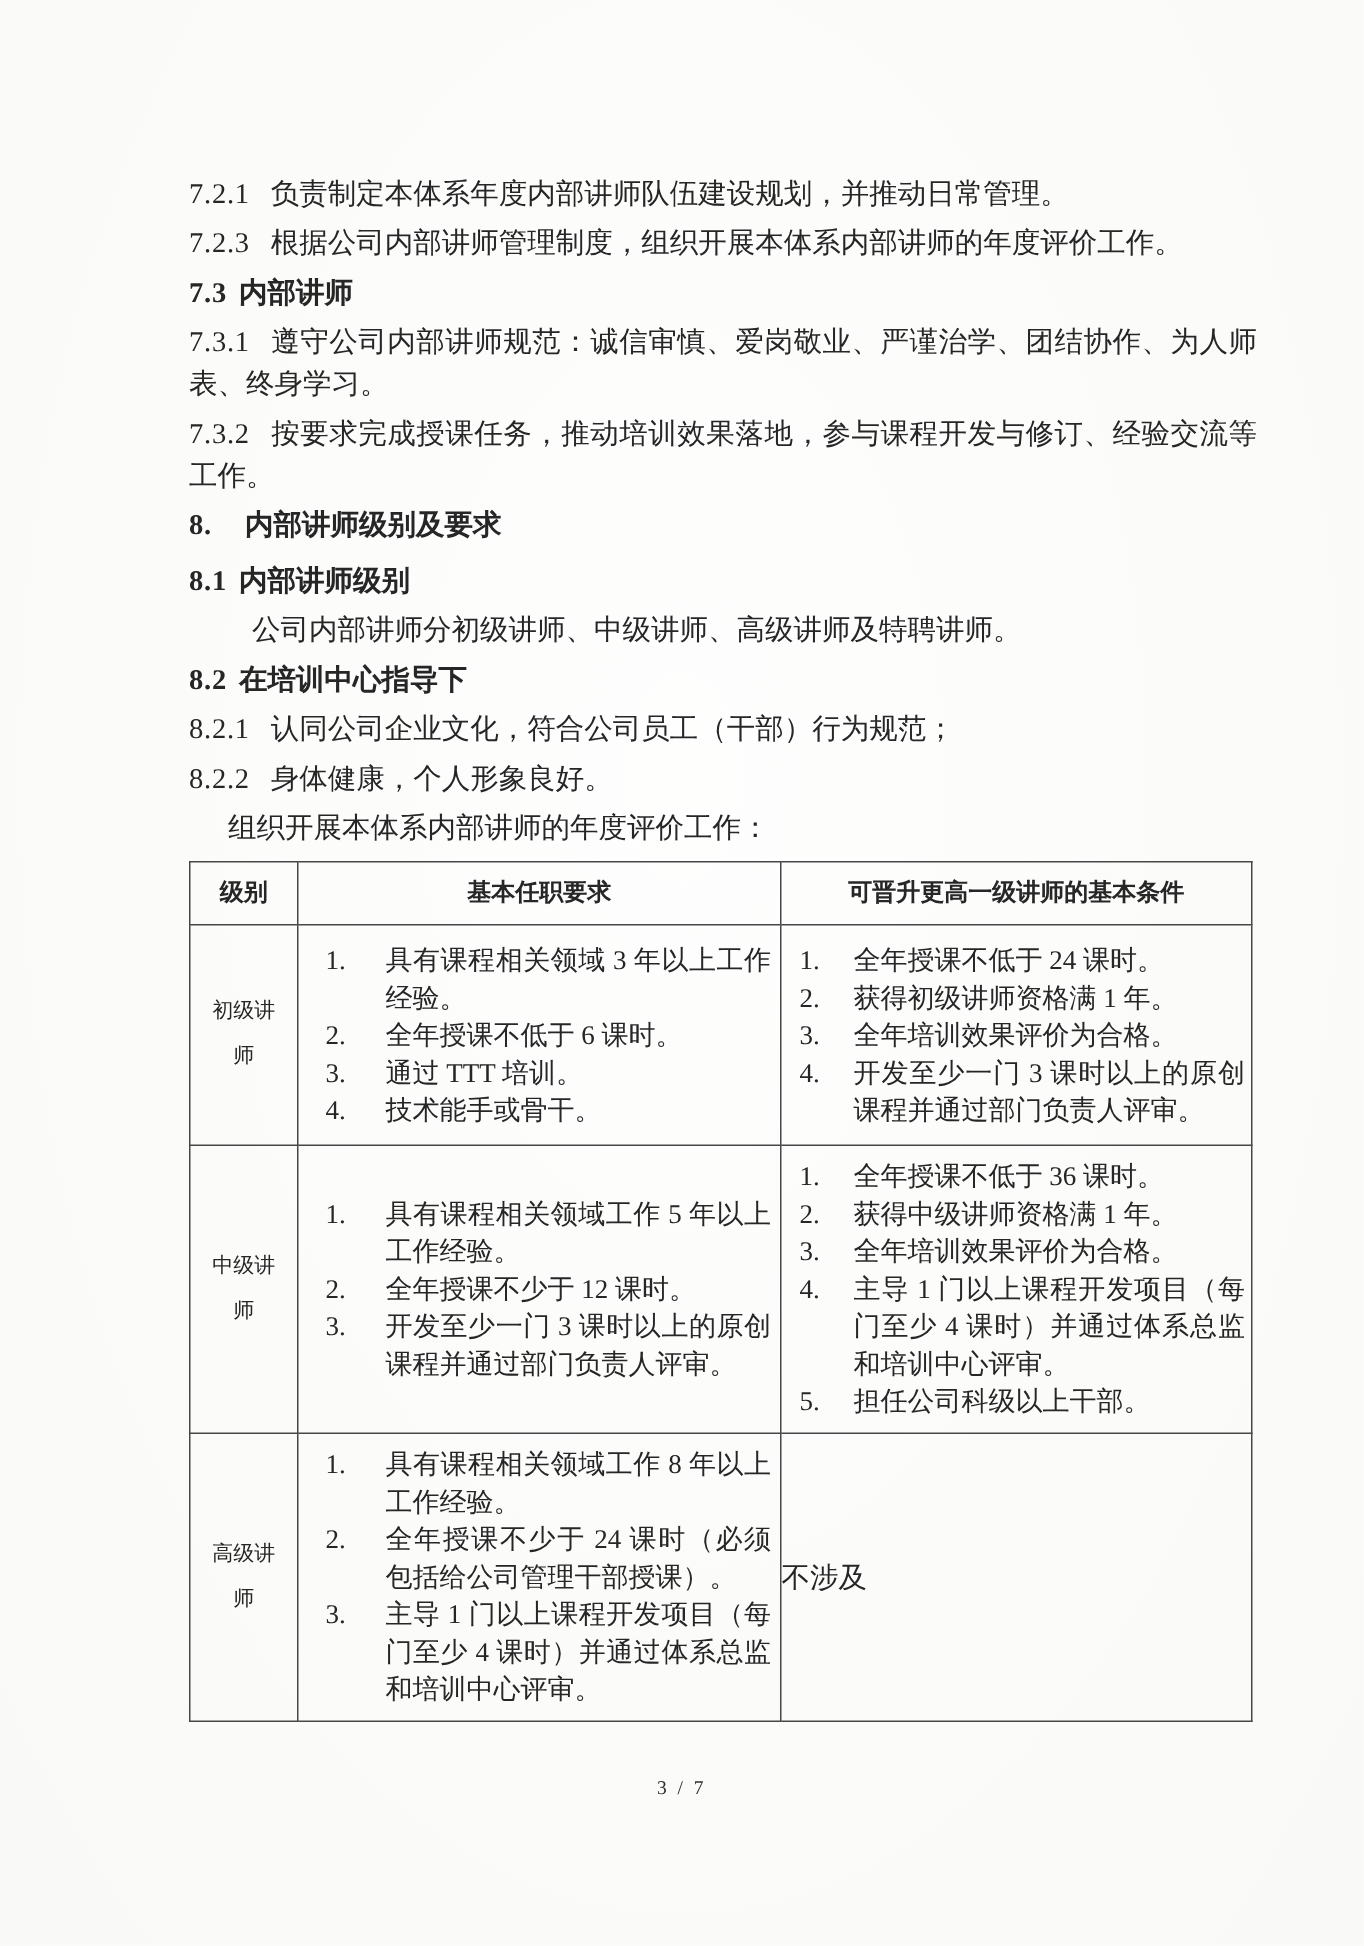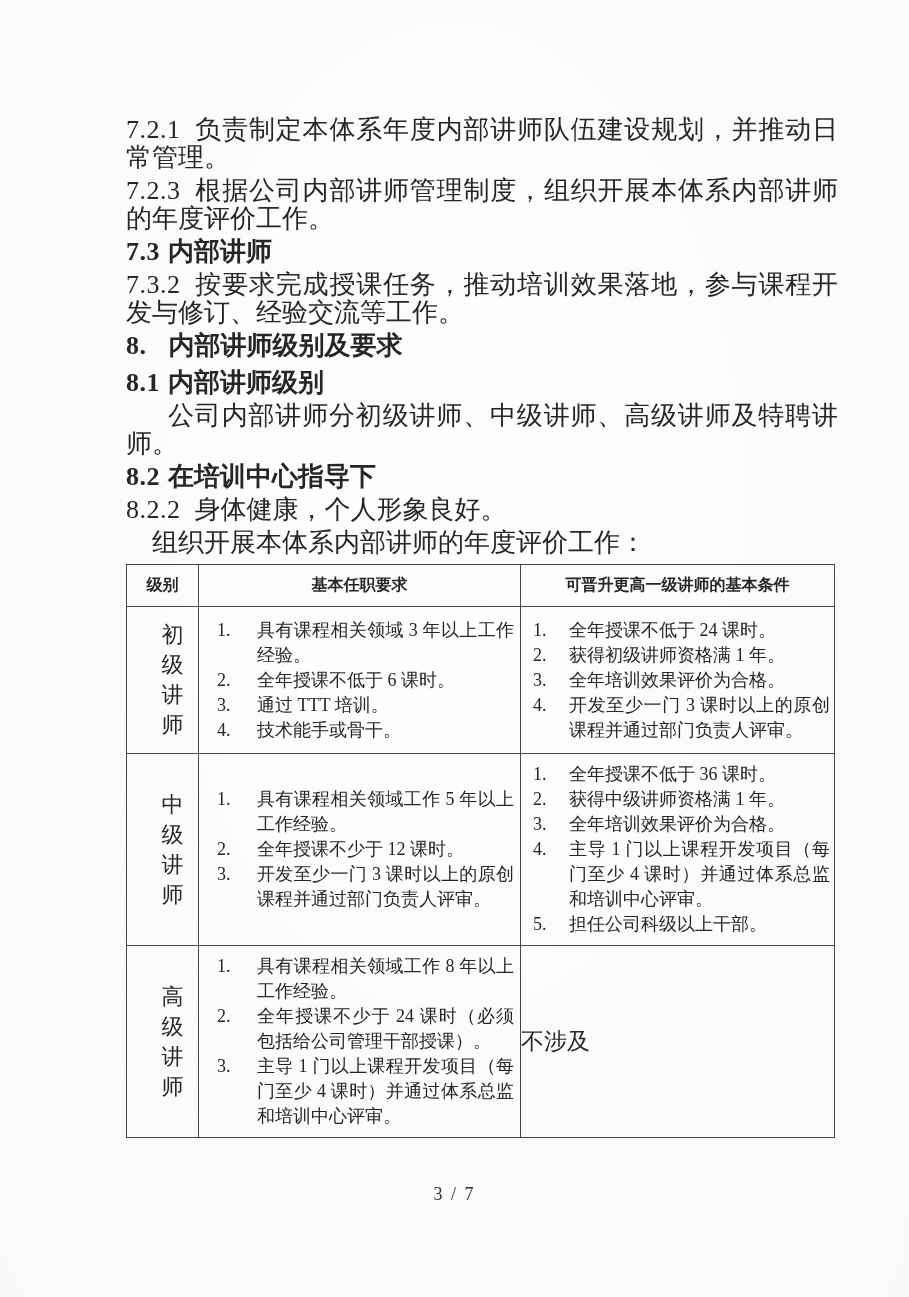--- a/index.html
+++ b/index.html
@@ -23,21 +23,21 @@
       #fcfcfb;
   }
   .content {
     position: absolute;
     left: 126px;
     top: 116px;
     width: 712px;
   }
   .para {
     margin: 0 0 5px 0;
-    font-size: 26px;
+    font-size: 19px;
     line-height: 28px;
     text-align: justify;
   }
   .para .pnum {
     display: inline-block;
     margin-right: 14px;
     letter-spacing: 0.5px;
   }
   .para.hsec {
     font-weight: bold;
@@ -78,22 +78,22 @@
   col.c1 { width: 72px; }
   col.c2 { width: 322px; }
   col.c3 { width: 314px; }
   td.level-cell {
     text-align: center;
   }
   td.level-cell .lvl {
     display: inline-block;
     width: 42px;
     line-height: 30px;
-    text-align: right;
-    font-size: 22px;
+    text-align: center;
+    font-size: 14px;
   }
   ul.cell-list {
     list-style: none;
     margin: 8px 0;
     padding: 0;
   }
   ul.cell-list li {
     display: flex;
     align-items: flex-start;
     line-height: 25px;
@@ -106,60 +106,62 @@
   }
   td.promo-cell ul.cell-list .n {
     flex: 0 0 36px;
   }
   ul.cell-list .t {
     flex: 1 1 auto;
     text-align: justify;
   }
   td.promo-plain {
     padding-left: 12px;
-    font-size: 23px;
+    font-size: 19px;
   }
   tr.row-junior td { height: 146px; }
   tr.row-mid td { height: 158px; }
   tr.row-senior td { height: 164px; }
   .footer {
     position: absolute;
     top: 1184px;
     left: 0;
     width: 100%;
     text-align: center;
-    font-size: 18px;
+    font-size: 13px;
     letter-spacing: 2px;
     color: #2e2e2e;
   }
 </style>
 </head>
 <body>
 
 <div class="page">
   <div class="content">
 
     <p class="para"><span class="pnum">7.2.1</span><span>负责制定本体系年度内部讲师队伍建设规划，并推动日常管理。</span></p>
 
 
     <p class="para"><span class="pnum">7.2.3</span><span>根据公司内部讲师管理制度，组织开展本体系内部讲师的年度评价工作。</span></p>
 
     <p class="para hsec"><span class="pnum">7.3</span><span>内部讲师</span></p>
 
+    <p class="para"><span class="pnum">7.3.1</span><span>遵守公司内部讲师规范：诚信审慎、爱岗敬业、严谨治学、团结协作、为人师表、终身学习。</span></p>
 
     <p class="para"><span class="pnum">7.3.2</span><span>按要求完成授课任务，推动培训效果落地，参与课程开发与修订、经验交流等工作。</span></p>
 
     <p class="para hsec htop" style="margin-top:4px; margin-bottom:9px;"><span class="pnum">8.</span><span>内部讲师级别及要求</span></p>
 
     <p class="para hsec"><span class="pnum">8.1</span><span>内部讲师级别</span></p>
 
     <p class="para indent-2"><span>公司内部讲师分初级讲师、中级讲师、高级讲师及特聘讲师。</span></p>
 
     <p class="para hsec"><span class="pnum">8.2</span><span>在培训中心指导下</span></p>
 
+    <p class="para"><span class="pnum">8.2.1</span><span>认同公司企业文化，符合公司员工（干部）行为规范；</span></p>
 
     <p class="para"><span class="pnum">8.2.2</span><span>身体健康，个人形象良好。</span></p>
 
     <p class="para indent-1"><span>组织开展本体系内部讲师的年度评价工作：</span></p>
 
     <div class="tbl-wrap">
       <table class="lvl-table">
         <colgroup>
             <col class="c1">
             <col class="c2">

